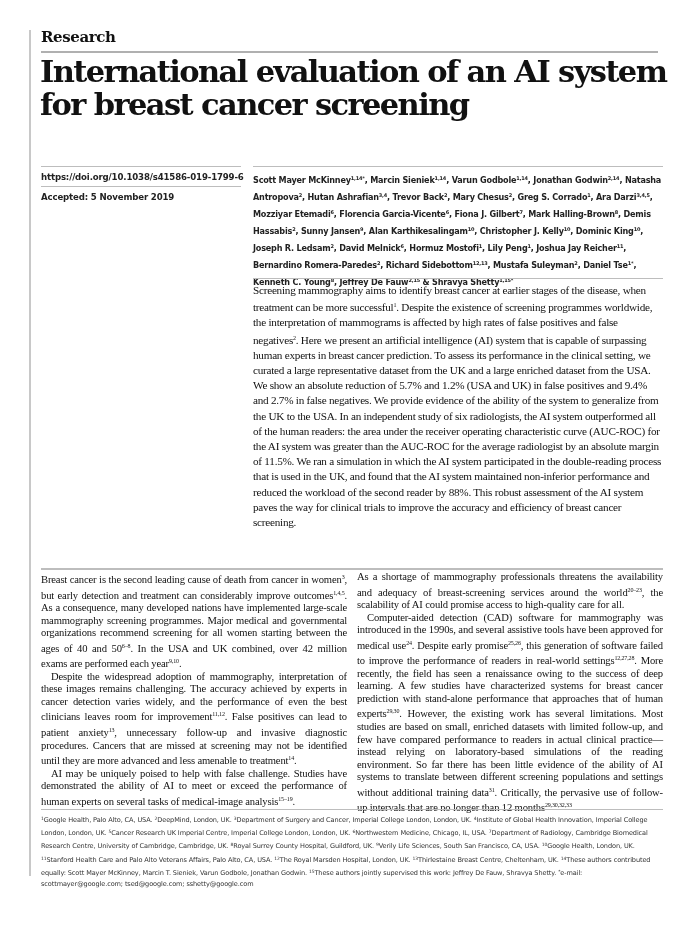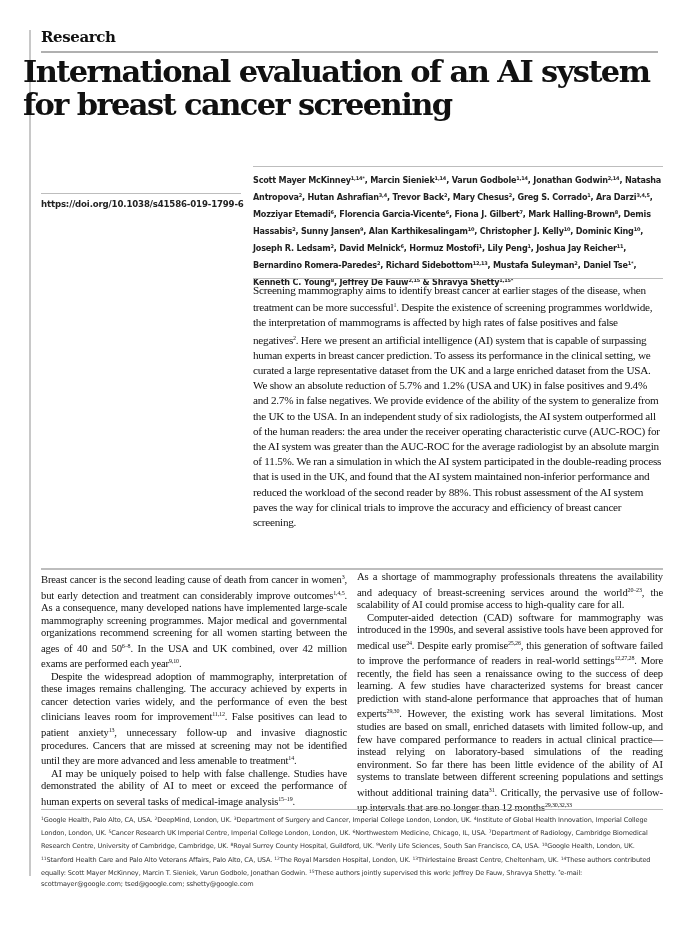--- a/index.html
+++ b/index.html
@@ -1,23 +1,23 @@
 <!DOCTYPE html>
 <html><head>
 <meta charset="utf-8">
 <style>
   * { box-sizing: border-box; margin: 0; padding: 0; }
   html, body { width: 700px; height: 929px; background: #ffffff; overflow: hidden; }
   body { position: relative; color: #111; font-family: "Liberation Serif", serif; }
   .leftbar { position: absolute; left: 29px; top: 30px; width: 2px; height: 846px; background: #c8c8c8; }
   .section-label { position: absolute; left: 41px; top: 28px; font-family: "DejaVu Serif", serif; font-weight: bold; font-size: 15px; letter-spacing: -0.4px; color: #111; }
   .rule-top { position: absolute; left: 41px; top: 51px; width: 617px; height: 2px; background: #b0b0b0; }
-  .title { position: absolute; left: 23px; top: 55px; width: 640px; font-family: "DejaVu Serif", serif; font-weight: bold; font-size: 30.5px; line-height: 33px; letter-spacing: -1.6px; color: #111; }
+  .title { position: absolute; left: 40px; top: 55px; width: 640px; font-family: "DejaVu Serif", serif; font-weight: bold; font-size: 30.5px; line-height: 33px; letter-spacing: -1.6px; color: #111; }
   .meta { position: absolute; left: 41px; top: 166px; width: 200px; font-family: "DejaVu Sans", sans-serif; font-weight: bold; font-size: 8.6px; color: #222; }
-  .meta .row { height: 20px; line-height: 20px; border-top: 1px solid #bdbdbd; white-space: nowrap; letter-spacing: -0.15px; margin-top: 27px; }
+  .meta .row { height: 20px; line-height: 20px; border-top: 1px solid #bdbdbd; white-space: nowrap; letter-spacing: -0.15px; }
   .meta .row:first-child { border-top: 1.5px solid #bdbdbd; }
   .authors { position: absolute; left: 253px; top: 166px; width: 410px; border-top: 1.5px solid #bdbdbd; padding-top: 4px; font-family: "DejaVu Sans", sans-serif; font-weight: bold; font-size: 8.1px; line-height: 15px; color: #222; letter-spacing: -0.2px; }
   .authors sup { font-size: 5px; vertical-align: 3px; font-weight: bold; }
   .abstract { position: absolute; left: 253px; top: 278px; width: 410px; border-top: 1.5px solid #bdbdbd; padding-top: 4px; font-family: "Liberation Serif", serif; font-size: 11.2px; line-height: 15.2px; color: #111; letter-spacing: -0.25px; }
   .abstract sup, .body sup { font-size: 6px; vertical-align: 4px; }
   .body-rule { position: absolute; left: 41px; top: 568px; width: 622px; height: 1.5px; background: #bdbdbd; }
   .body { position: absolute; top: 571px; width: 306px; font-family: "Liberation Serif", serif; font-size: 10.6px; line-height: 12.55px; color: #111; text-align: justify; letter-spacing: -0.15px; }
   .body p { text-indent: 0; }
   .body p + p { text-indent: 10px; }
   .col-left { left: 41px; }
@@ -33,20 +33,21 @@
 <body>
 
 <div class="leftbar"></div>
 
 <div class="section-label">Research</div>
 <div class="rule-top"></div>
 <h1 class="title">International evaluation of an AI system for breast cancer screening</h1>
 
 <div class="meta">
   <div class="row">https://doi.org/10.1038/s41586-019-1799-6</div>
+  <div class="row">Accepted: 5 November 2019</div>
 </div>
 
 <div class="authors" id="authors"><span>Scott Mayer McKinney</span><sup>1,14*</sup>, <span>Marcin Sieniek</span><sup>1,14</sup>, <span>Varun Godbole</span><sup>1,14</sup>, <span>Jonathan Godwin</span><sup>2,14</sup>, <span>Natasha Antropova</span><sup>2</sup>, <span>Hutan Ashrafian</span><sup>3,4</sup>, <span>Trevor Back</span><sup>2</sup>, <span>Mary Chesus</span><sup>2</sup>, <span>Greg S. Corrado</span><sup>1</sup>, <span>Ara Darzi</span><sup>3,4,5</sup>, <span>Mozziyar Etemadi</span><sup>6</sup>, <span>Florencia Garcia-Vicente</span><sup>6</sup>, <span>Fiona J. Gilbert</span><sup>7</sup>, <span>Mark Halling-Brown</span><sup>8</sup>, <span>Demis Hassabis</span><sup>2</sup>, <span>Sunny Jansen</span><sup>9</sup>, <span>Alan Karthikesalingam</span><sup>10</sup>, <span>Christopher J. Kelly</span><sup>10</sup>, <span>Dominic King</span><sup>10</sup>, <span>Joseph R. Ledsam</span><sup>2</sup>, <span>David Melnick</span><sup>6</sup>, <span>Hormuz Mostofi</span><sup>1</sup>, <span>Lily Peng</span><sup>1</sup>, <span>Joshua Jay Reicher</span><sup>11</sup>, <span>Bernardino Romera-Paredes</span><sup>2</sup>, <span>Richard Sidebottom</span><sup>12,13</sup>, <span>Mustafa Suleyman</span><sup>2</sup>, <span>Daniel Tse</span><sup>1*</sup>, <span>Kenneth C. Young</span><sup>8</sup>, <span>Jeffrey De Fauw</span><sup>2,15</sup> &amp; <span>Shravya Shetty</span><sup>1,15*</sup></div>
 
 <div class="abstract"><span>Screening mammography aims to identify breast cancer at earlier stages of the disease, when treatment can be more successful</span><sup>1</sup><span>. Despite the existence of screening programmes worldwide, the interpretation of mammograms is affected by high rates of false positives and false negatives</span><sup>2</sup><span>. Here we present an artificial intelligence (AI) system that is capable of surpassing human experts in breast cancer prediction. To assess its performance in the clinical setting, we curated a large representative dataset from the UK and a large enriched dataset from the USA. We show an absolute reduction of 5.7% and 1.2% (USA and UK) in false positives and 9.4% and 2.7% in false negatives. We provide evidence of the ability of the system to generalize from the UK to the USA. In an independent study of six radiologists, the AI system outperformed all of the human readers: the area under the receiver operating characteristic curve (AUC-ROC) for the AI system was greater than the AUC-ROC for the average radiologist by an absolute margin of 11.5%. We ran a simulation in which the AI system participated in the double-reading process that is used in the UK, and found that the AI system maintained non-inferior performance and reduced the workload of the second reader by 88%. This robust assessment of the AI system paves the way for clinical trials to improve the accuracy and efficiency of breast cancer screening.</span></div>
 
 <div class="body-rule"></div>
 
 <div class="body col-left">
   <p><span>Breast cancer is the second leading cause of death from cancer in women</span><sup>3</sup><span>, but early detection and treatment can considerably improve outcomes</span><sup>1,4,5</sup><span>. As a consequence, many developed nations have implemented large-scale mammography screening programmes. Major medical and governmental organizations recommend screening for all women starting between the ages of 40 and 50</span><sup>6–8</sup><span>. In the USA and UK combined, over 42 million exams are performed each year</span><sup>9,10</sup><span>.</span></p>

